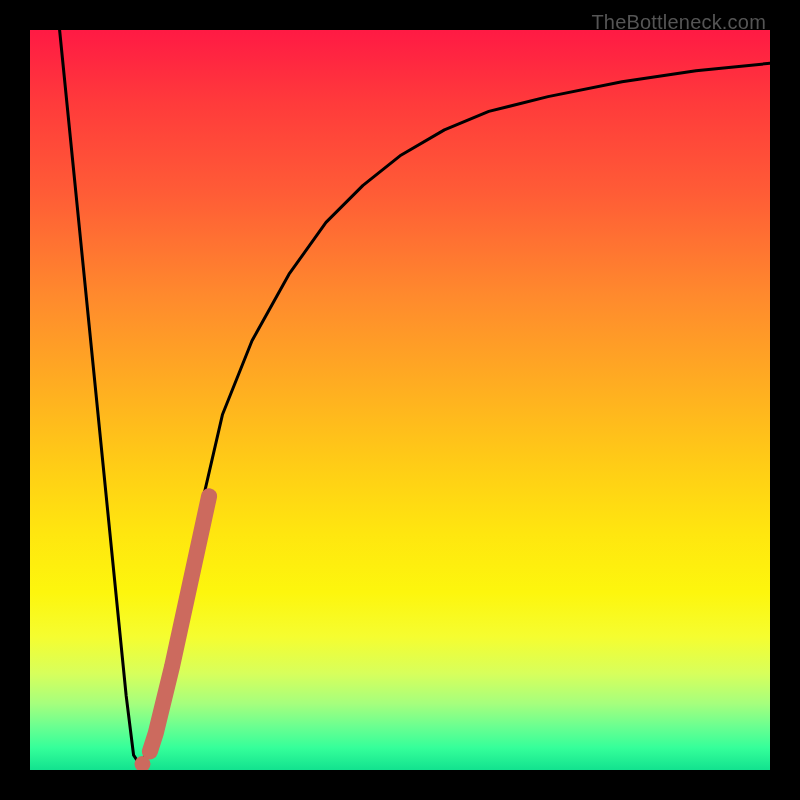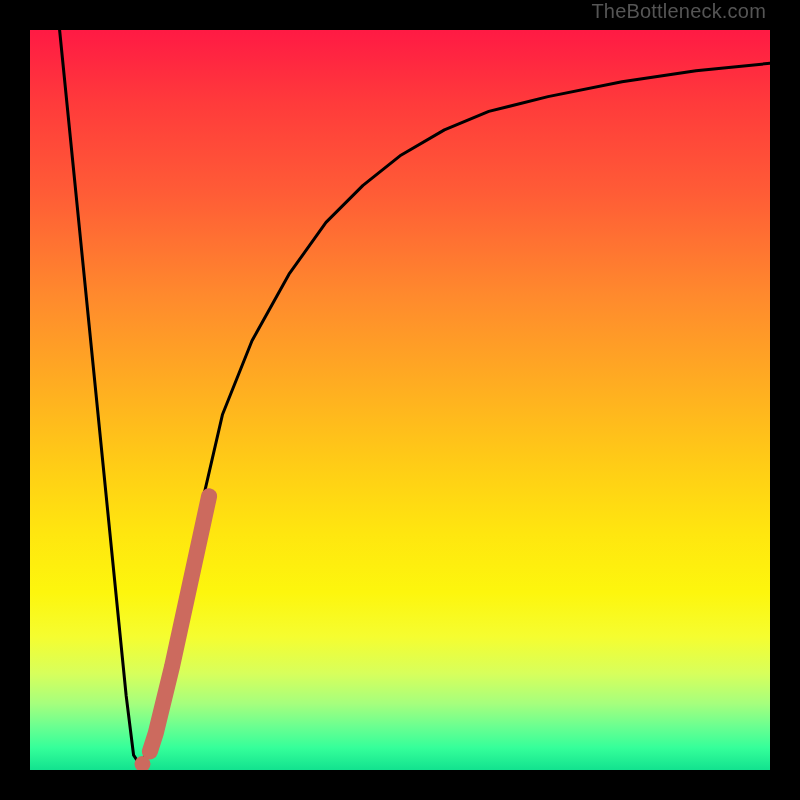--- a/index.html
+++ b/index.html
@@ -34,21 +34,21 @@
       #fdf60d 76%,
       #f5fd30 82%,
       #d7ff5c 87%,
       #a6ff7d 91%,
       #6dff90 94%,
       #35ff9a 97%,
       #12e28f 100%);
   }
   .watermark {
     position: absolute;
-    top: 0;
+    top: 11px;
     right: 34px;
     color: #555;
     font-size: 20px;
     font-weight: 400;
     letter-spacing: 0.2px;
     user-select: none;
   }
   svg.curve {
     position: absolute;
     inset: 0;

